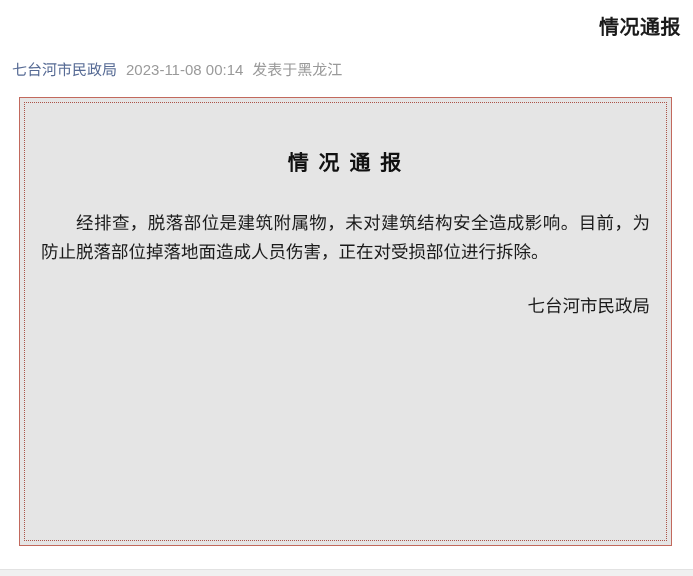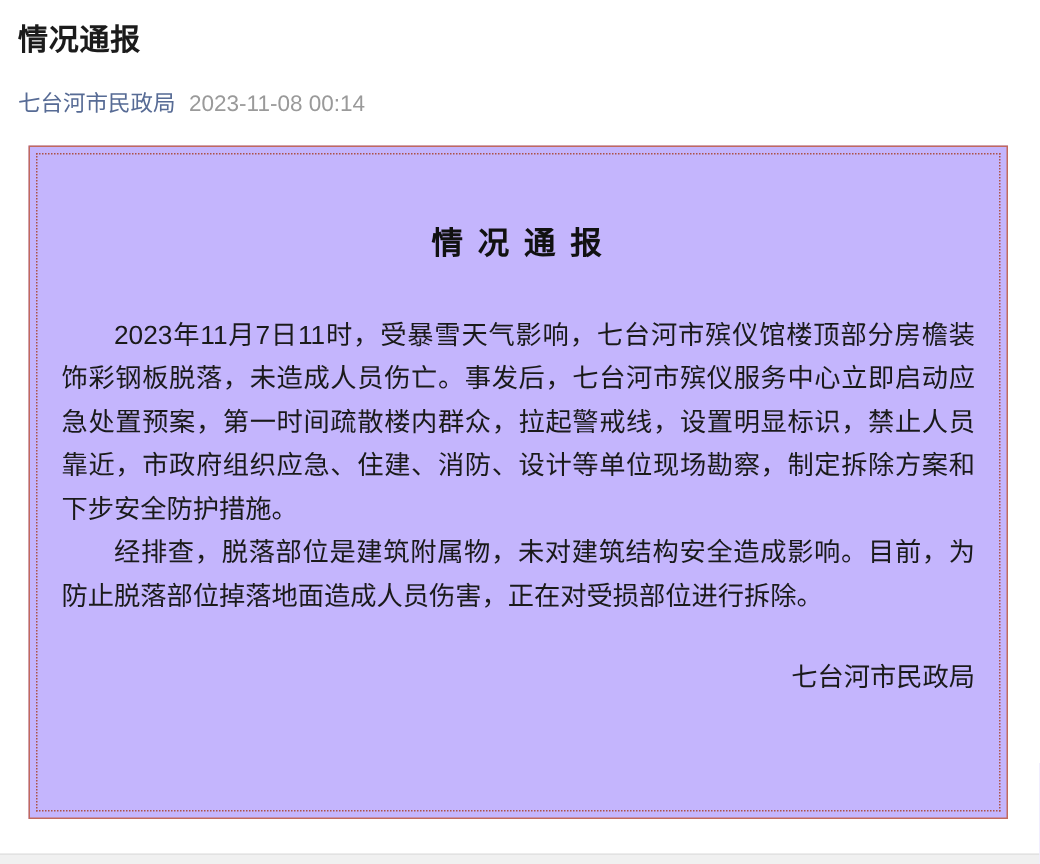--- a/index.html
+++ b/index.html
@@ -14,34 +14,34 @@
   }
   *{margin:0;padding:0;box-sizing:border-box;}
   html,body{background:#ffffff;}
   body{
     width:693px;height:576px;position:relative;overflow:hidden;
     font-family:"Liberation Sans","DejaVu Sans",sans-serif;
   }
   .header{padding:14px 12px 0 12px;}
   .page-title{
     font-size:20px;line-height:26px;font-weight:600;
-    color:var(--title-color);letter-spacing:0.5px;
+    color:var(--title-color);letter-spacing:0.5px;text-align:right;
   }
   .meta-row{
     margin-top:20px;display:flex;align-items:baseline;gap:9px;
     font-size:15px;line-height:19px;
   }
   .account-link{
     color:var(--account-color);text-decoration:none;cursor:pointer;font-weight:500;
   }
   .meta-text{color:var(--meta-color);}
   .notice-outer{
     margin:18px 0 0 19px;width:653px;height:449px;
     border:1px solid var(--border-outer);
-    padding:4px;background:#c4b5fd;
+    padding:4px;background:#e5e5e5;
   }
   .notice-inner{
     width:100%;height:100%;
     border:1px dotted var(--border-inner);
     padding:46px 16px 0 16px;
   }
   .notice-title{
     text-align:center;font-size:21px;line-height:28px;font-weight:700;
     color:#111111;letter-spacing:2px;
   }
@@ -63,28 +63,28 @@
 </head>
 <body>
 
 <div class="page">
 
   <div class="header">
     <h1 class="page-title">情况通报</h1>
     <div class="meta-row">
       <a class="account-link">七台河市民政局</a>
       <span class="meta-text">2023-11-08 00:14</span>
+      <span class="meta-text">发表于黑龙江</span>
     </div>
   </div>
 
   <div class="notice-outer">
     <div class="notice-inner">
       <div class="notice-title">情 况 通 报</div>
       <div class="notice-body">
-        <p class="para">2023年11月7日11时，受暴雪天气影响，七台河市殡仪馆楼顶部分房檐装饰彩钢板脱落，未造成人员伤亡。事发后，七台河市殡仪服务中心立即启动应急处置预案，第一时间疏散楼内群众，拉起警戒线，设置明显标识，禁止人员靠近，市政府组织应急、住建、消防、设计等单位现场勘察，制定拆除方案和下步安全防护措施。</p>
         <p class="para">经排查，脱落部位是建筑附属物，未对建筑结构安全造成影响。目前，为防止脱落部位掉落地面造成人员伤害，正在对受损部位进行拆除。</p>
       </div>
       <div class="signature">
         <div>七台河市民政局</div>
       </div>
     </div>
   </div>
 
   <div class="bottom-strip"></div>
 

